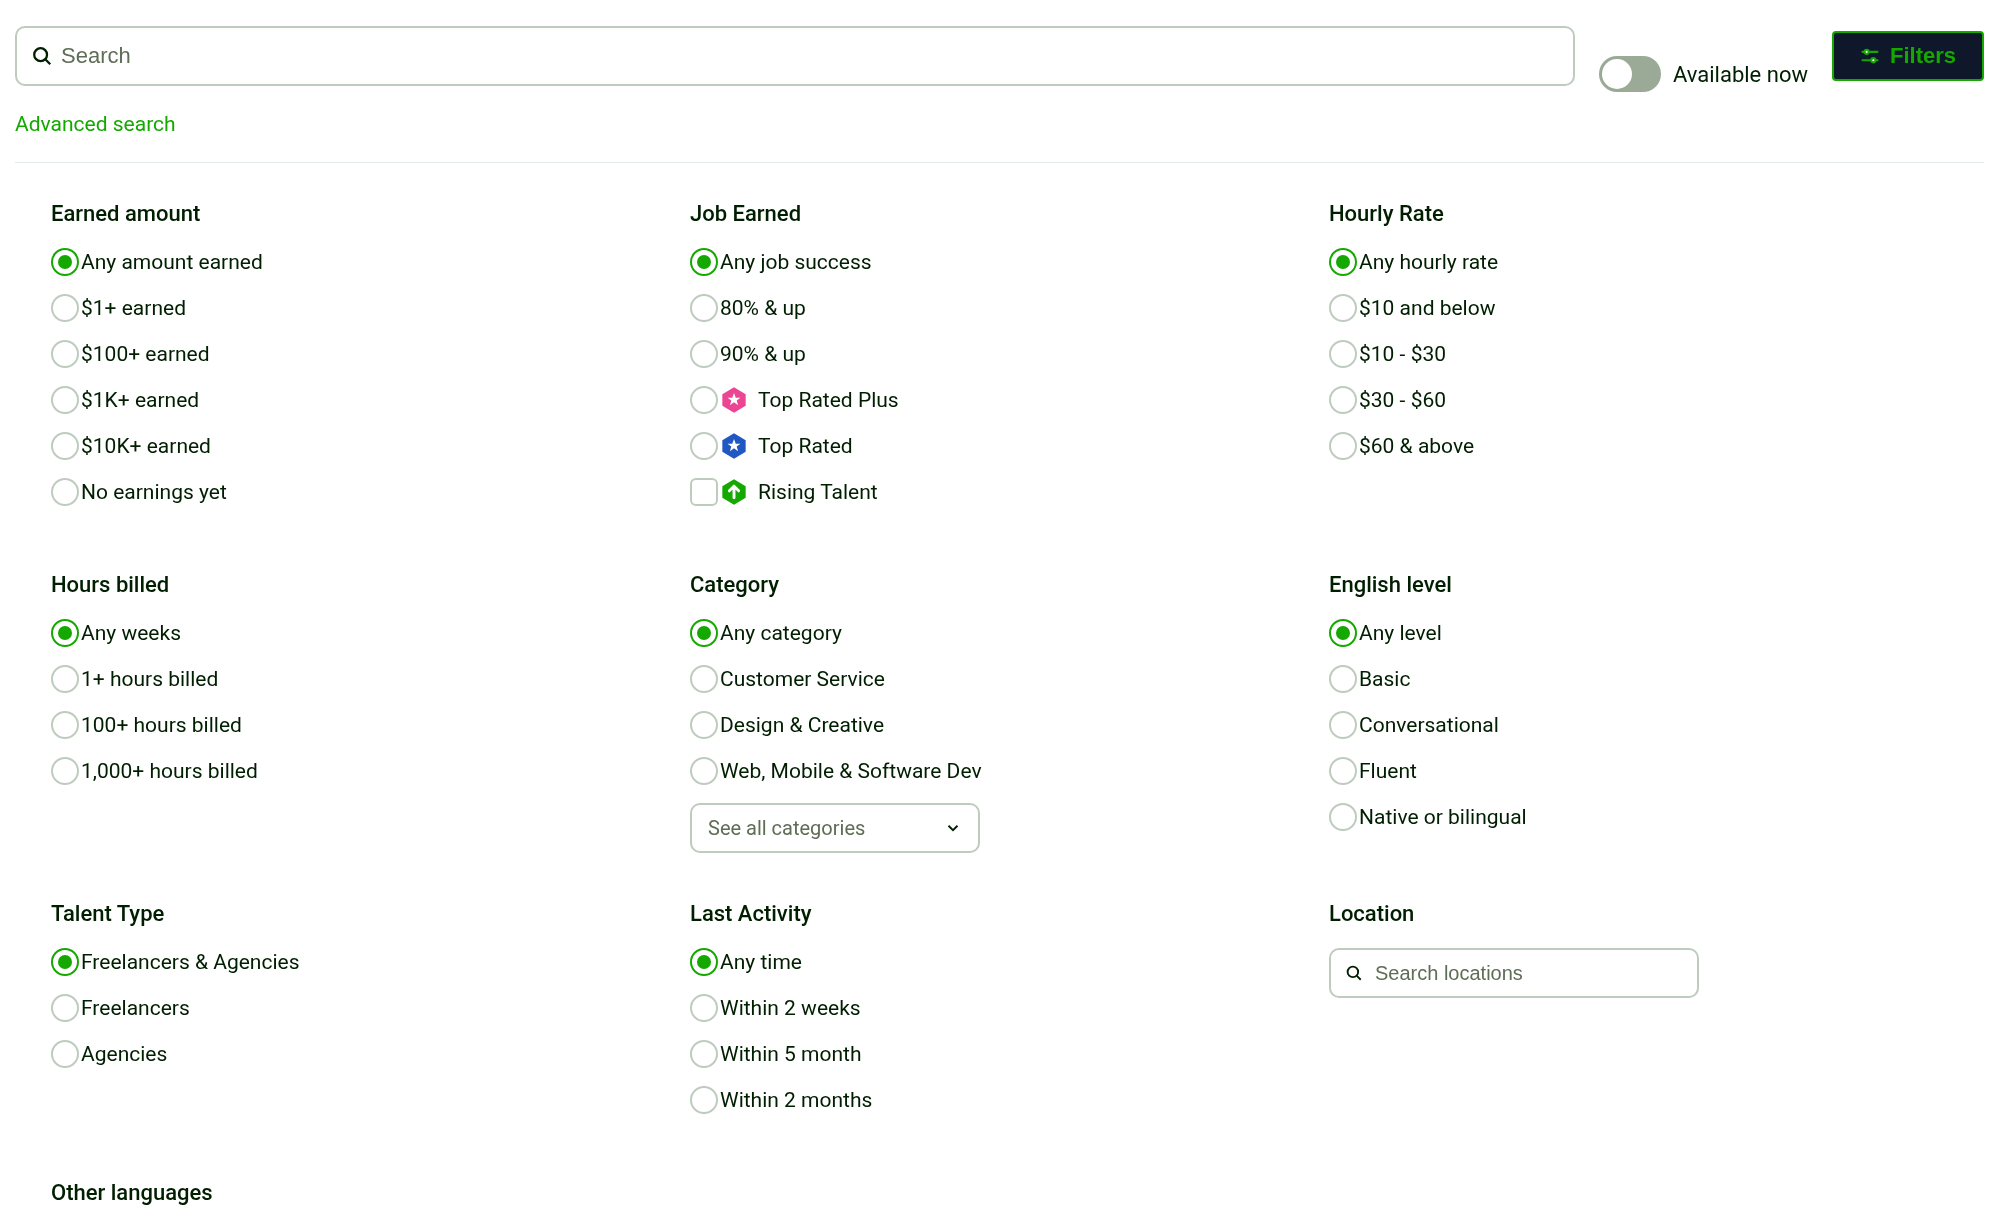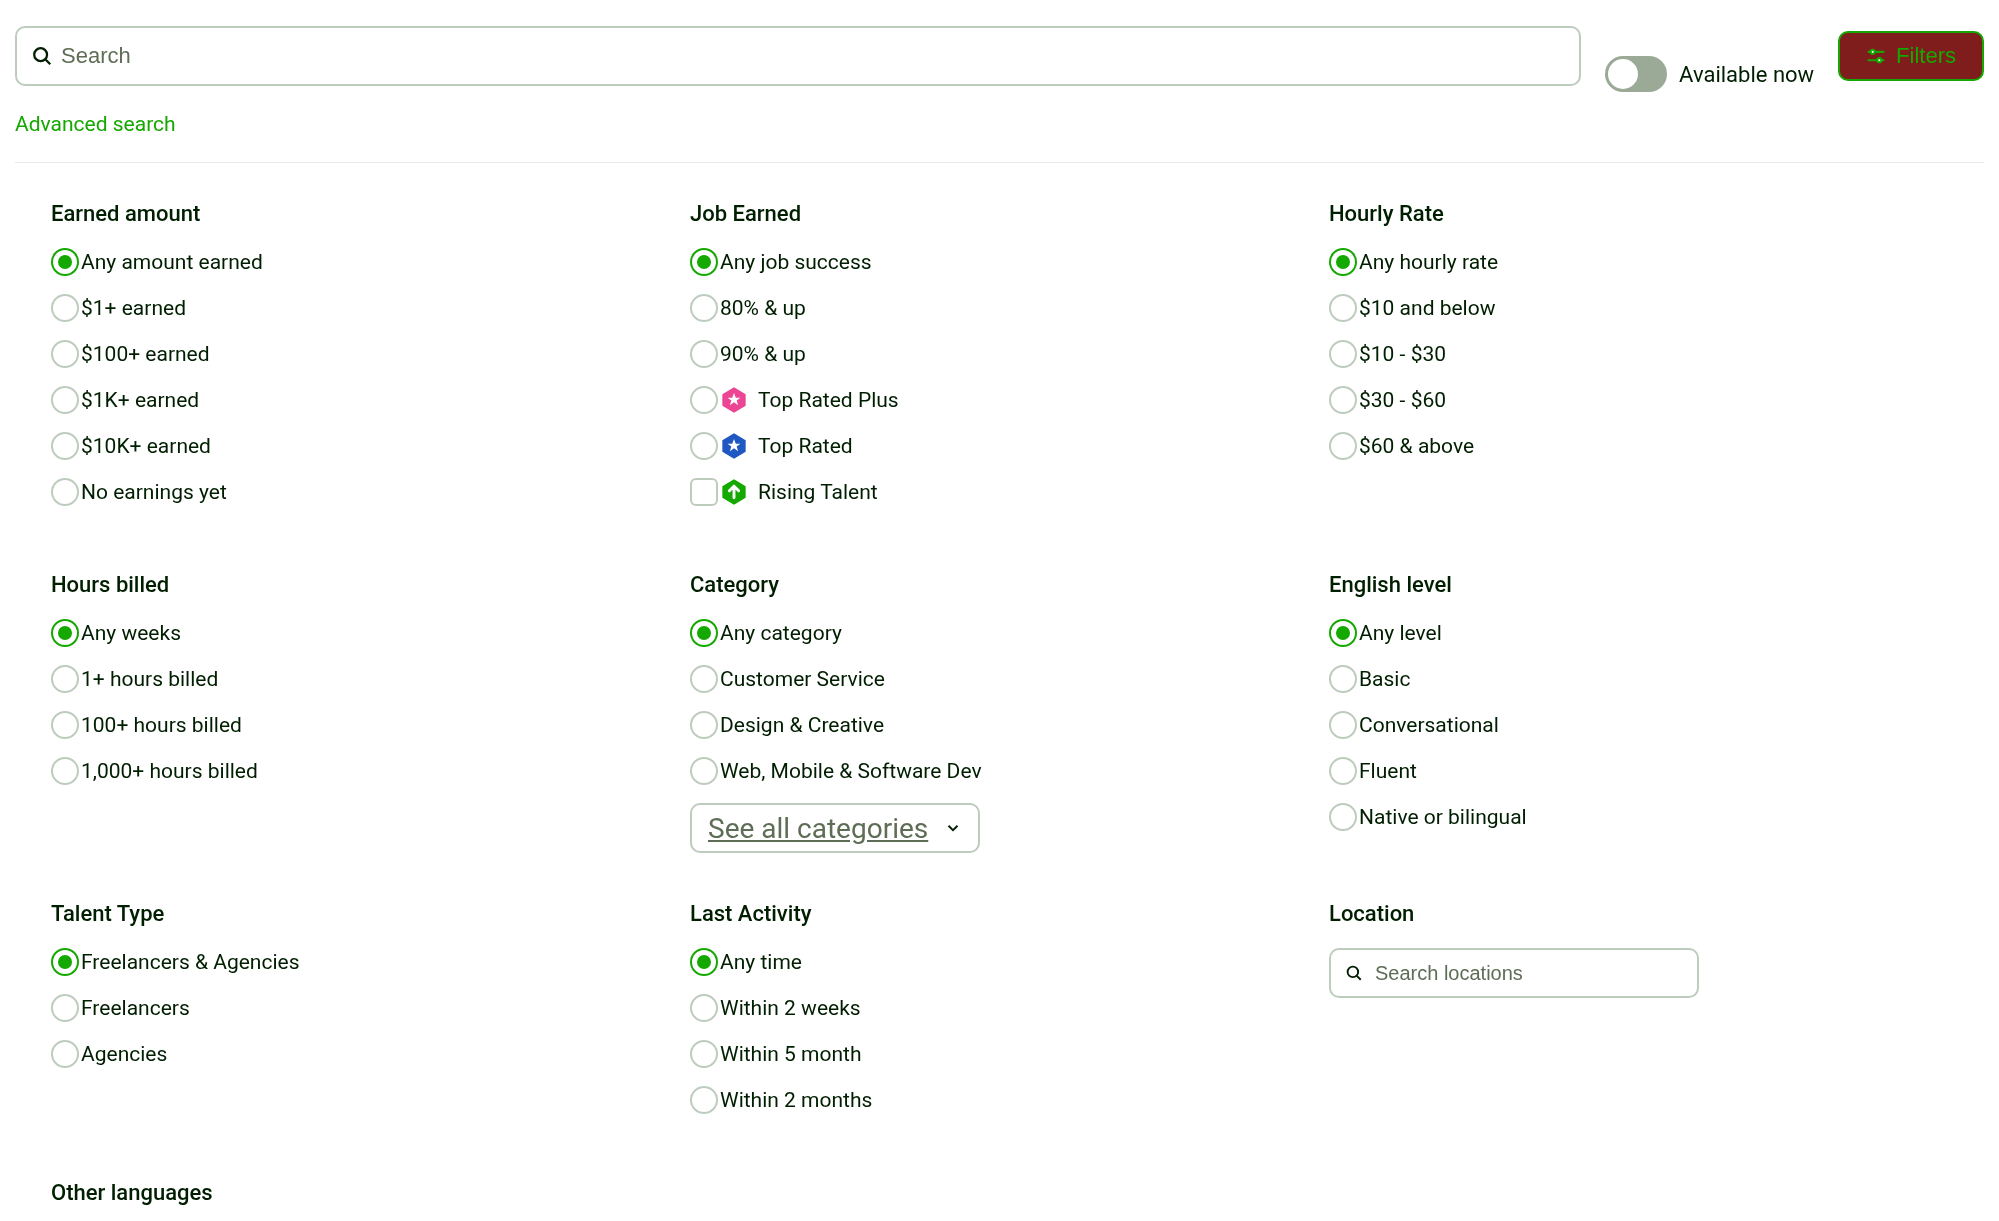--- a/index.html
+++ b/index.html
@@ -56,26 +56,26 @@
   background: #fff;
   border-radius: 50%;
 }
 .toggle-label { font-size: 22px; color: #001e00; }
 .filters-btn {
   display: flex;
   align-items: center;
   gap: 10px;
   border: 2px solid #14a800;
   color: #14a800;
-  background: #7f1d1d;
-  border-radius: 10px;
+  background: #0f172a;
+  border-radius: 4px;
   height: 50px;
   padding: 0 26px;
   font-size: 22px;
-  font-weight: 400;
+  font-weight: 700;
   cursor: pointer;
 }
 .filters-icon { width: 20px; height: 20px; }
 .adv-search {
   color: #14a800;
   font-size: 21px;
   margin-top: 8px;
   margin-bottom: 26px;
   display: inline-block;
   cursor: pointer;
@@ -148,21 +148,21 @@
   justify-content: space-between;
   border: 2px solid #beccbe;
   border-radius: 10px;
   height: 50px;
   padding: 0 16px;
   margin-top: 6px;
   cursor: pointer;
   width: 290px;
   max-width: 100%;
 }
-.select-text { font-size: 28px; color: #5e6d55; text-decoration: underline; }
+.select-text { font-size: 20px; color: #5e6d55; }
 .chevron { width: 18px; height: 18px; }
 .loc-search {
   display: flex;
   align-items: center;
   gap: 12px;
   border: 2px solid #beccbe;
   border-radius: 10px;
   height: 50px;
   padding: 0 14px;
   margin-top: 6px;

